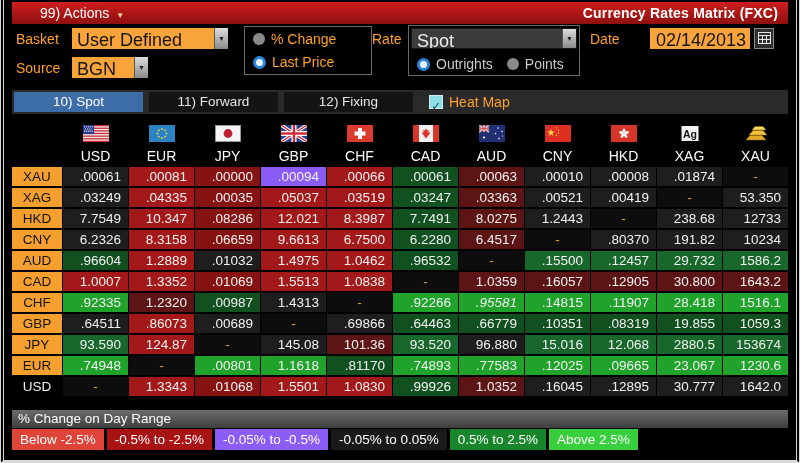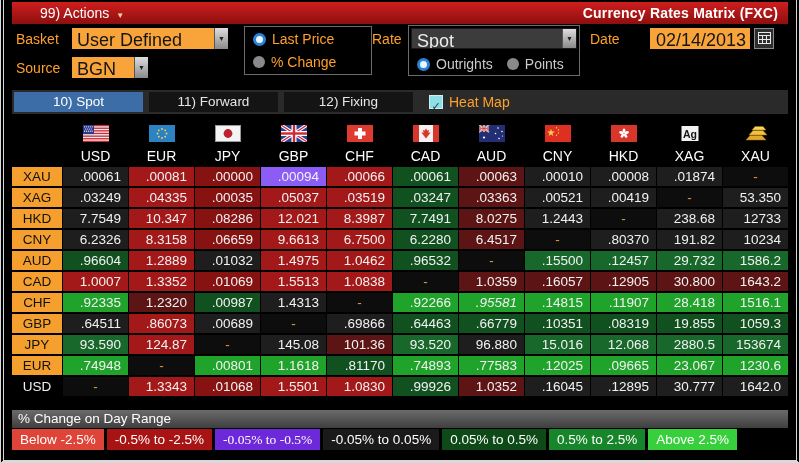--- a/index.html
+++ b/index.html
@@ -73,26 +73,26 @@
 
     <span class="lbl" style="left:4px;top:36px">Source</span>
     <div class="select orange" style="left:60px;top:33px;width:76px">
       <span class="sel-val">BGN</span>
       <span class="caret-btn"></span>
     </div>
 
     <div class="groupbox v-radios" style="left:232px;top:2px;width:128px;height:49px">
       <div style="display: flex; flex-direction: column; gap: 7px;">
           <div class="radio-row">
+            <span class="radio"></span>
+            <span class="radio-label">% Change</span>
+          </div>
+          <div class="radio-row">
             <span class="radio sel"></span>
             <span class="radio-label">Last Price</span>
-          </div>
-          <div class="radio-row">
-            <span class="radio"></span>
-            <span class="radio-label">% Change</span>
           </div>
         </div>
     </div>
 
     <span class="lbl" style="left:360px;top:7px">Rate</span>
     <div class="groupbox" style="left:396px;top:1px;width:172px;height:51px">
       <div class="select dark-select" style="left:2px;top:2px;width:166px">
         <span class="sel-val">Spot</span>
         <span class="caret-btn"></span>
       </div>
@@ -418,20 +418,19 @@
       <div class="cell" style="background: rgb(30, 30, 30);">.16045</div>
       <div class="cell" style="background: rgb(30, 30, 30);">.12895</div>
       <div class="cell" style="background: rgb(30, 30, 30);">30.777</div>
       <div class="cell" style="background: rgb(30, 30, 30);">1642.0</div>
     </div>
 
   <div class="legend-hdr">% Change on Day Range</div>
   <div class="legend-row">
       <div class="legend-item" style="background: rgb(222, 68, 56);">Below -2.5%</div>
       <div class="legend-item" style="background: rgb(168, 20, 20);">-0.5% to -2.5%</div>
-      <div class="legend-item" style="background: #6d28d9; font-family: Liberation Serif, serif;">-0.05% to -0.5%</div>
+      <div class="legend-item" style="background: #8b5cf6;">-0.05% to -0.5%</div>
       <div class="legend-item" style="background: rgb(26, 26, 26);">-0.05% to 0.05%</div>
-      <div class="legend-item" style="background: rgb(13, 74, 24);">0.05% to 0.5%</div>
       <div class="legend-item" style="background: rgb(23, 134, 42);">0.5% to 2.5%</div>
       <div class="legend-item" style="background: rgb(55, 207, 59);">Above 2.5%</div>
     </div>
 
 </div>
 
 </body></html>

